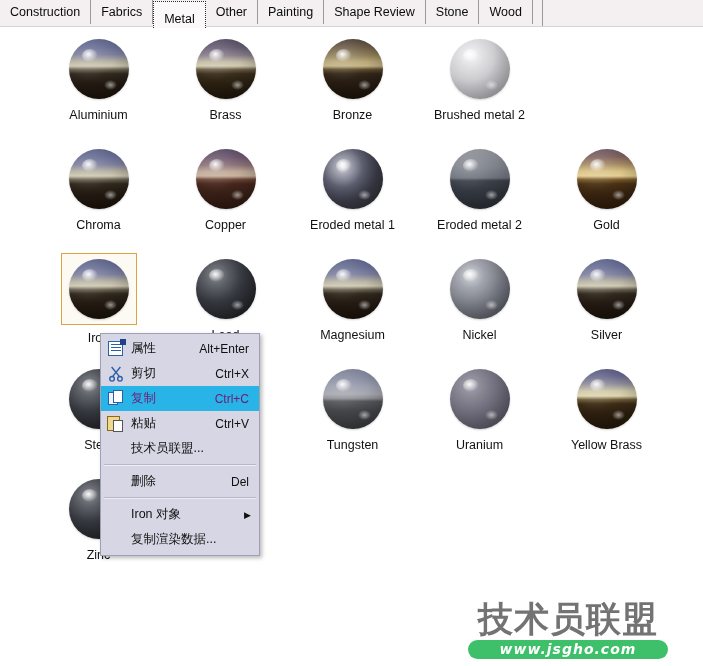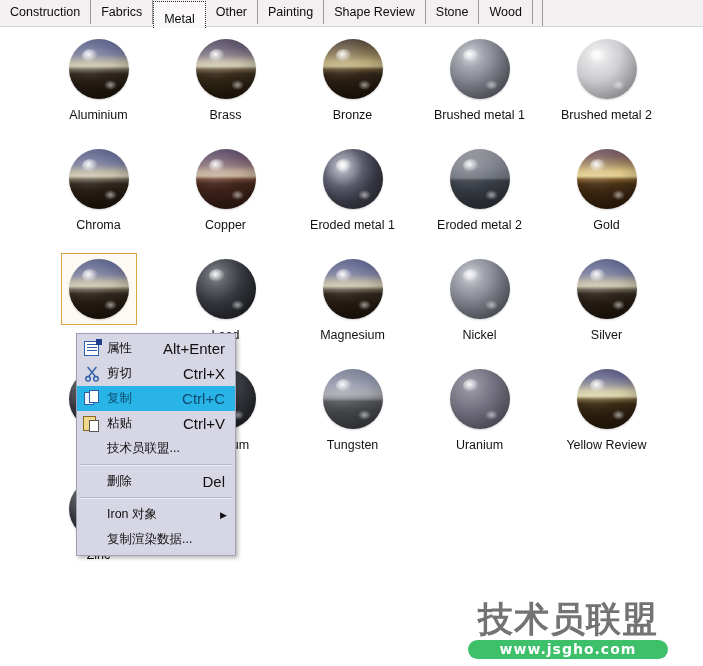--- a/index.html
+++ b/index.html
@@ -128,21 +128,21 @@
     font-size: 12.5px;
     color: #111;
     text-align: center;
     white-space: nowrap;
     line-height: 16px;
   }
 
   
   #context-menu {
     position: absolute;
-    left: 76px;
+    left: 100px;
     top: 333px;
     width: 160px;
     background: #d6d6e4;
     border: 1px solid #a0a0b4;
     box-shadow: 2px 2px 4px rgba(0,0,0,0.28);
     z-index: 50;
     padding: 2px 0 3px 0;
     box-sizing: border-box;
   }
   .menu-item {
@@ -150,35 +150,35 @@
     display: flex;
     align-items: center;
     position: relative;
     font-size: 12.5px;
     color: #101010;
     padding-left: 4px;
     box-sizing: border-box;
   }
   .menu-item.hl {
     background: #29b4e8;
-    color: #0c4a6e;
+    color: #701a75;
   }
   .mi-icon {
     width: 22px;
     height: 20px;
     flex: 0 0 22px;
     position: relative;
     margin-right: 4px;
   }
   .mi-label {
     flex: 1 1 auto;
   }
   .mi-accel {
     margin-right: 10px;
-    font-size: 15px;
+    font-size: 12px;
     white-space: nowrap;
   }
   .mi-arrow {
     margin-right: 8px;
     font-size: 9px;
   }
   .menu-sep {
     height: 1px;
     margin: 3px 3px;
     background: #b6b6c6;
@@ -249,20 +249,21 @@
   #wm-url {
     margin-top: 2px;
     background: #3ec06a;
     color: #ffffff;
     font-size: 14px;
     font-weight: bold;
     border-radius: 10px;
     padding: 1px 0 2px 0;
     letter-spacing: 1px;
     font-family: "DejaVu Sans", sans-serif;
+    font-style: italic;
   }
 </style>
 </head>
 <body>
 
 <div id="tab-bar">
     <div class="tab">
       <span>Construction</span>
     </div>
     <div class="tab">
@@ -316,30 +317,20 @@
           <div class="sphere" style="background:linear-gradient(to bottom,#4d4138 0%, #6b5b45 14%, #8d7c56 27%, #b9a878 38%, #c4b486 45%, #5d4c2e 51%, #33271a 58%, #271c12 74%, #1a1209 100%);">
             <div class="rim"></div>
             <div class="spec"></div>
             <div class="bot-spec"></div>
           </div>
         </div>
         <div class="mat-label">Bronze</div>
       </div>
       <div class="mat-cell">
         <div class="swatch-box">
-          <div class="sphere" style="background:radial-gradient(circle at 35% 27%, #c9ccd2 0%, #9a9da6 22%, #7d8089 48%, #62656e 74%, #4a4d55 100%);">
-            <div class="rim"></div>
-            <div class="spec"></div>
-            <div class="bot-spec"></div>
-          </div>
-        </div>
-        <div class="mat-label">Brushed metal 1</div>
-      </div>
-      <div class="mat-cell">
-        <div class="swatch-box">
           <div class="sphere" style="background:radial-gradient(circle at 35% 27%, #f3f3f5 0%, #dcdcdf 22%, #c7c7cb 48%, #b4b4b9 74%, #9d9da3 100%);">
             <div class="rim"></div>
             <div class="spec"></div>
             <div class="bot-spec"></div>
           </div>
         </div>
         <div class="mat-label">Brushed metal 2</div>
       </div>
     </div>
     <div class="mat-row" style="top: 110px;">
@@ -488,21 +479,21 @@
         <div class="mat-label">Uranium</div>
       </div>
       <div class="mat-cell">
         <div class="swatch-box">
           <div class="sphere" style="background:linear-gradient(to bottom,#56567c 0%, #67678c 13%, #8c8a96 25%, #cfc8a6 37%, #ddd6b0 45%, #6e5c38 51%, #3c2c16 58%, #2e2010 74%, #211607 100%);">
             <div class="rim"></div>
             <div class="spec"></div>
             <div class="bot-spec"></div>
           </div>
         </div>
-        <div class="mat-label">Yellow Review</div>
+        <div class="mat-label">Yellow Brass</div>
       </div>
     </div>
     <div class="mat-row" style="top: 440px;">
       <div class="mat-cell">
         <div class="swatch-box">
           <div class="sphere" style="background:radial-gradient(circle at 34% 26%, #6e7178 0%, #4c4f57 20%, #34363d 48%, #24262b 74%, #17181c 100%);">
             <div class="rim"></div>
             <div class="spec"></div>
             <div class="bot-spec"></div>
           </div>

